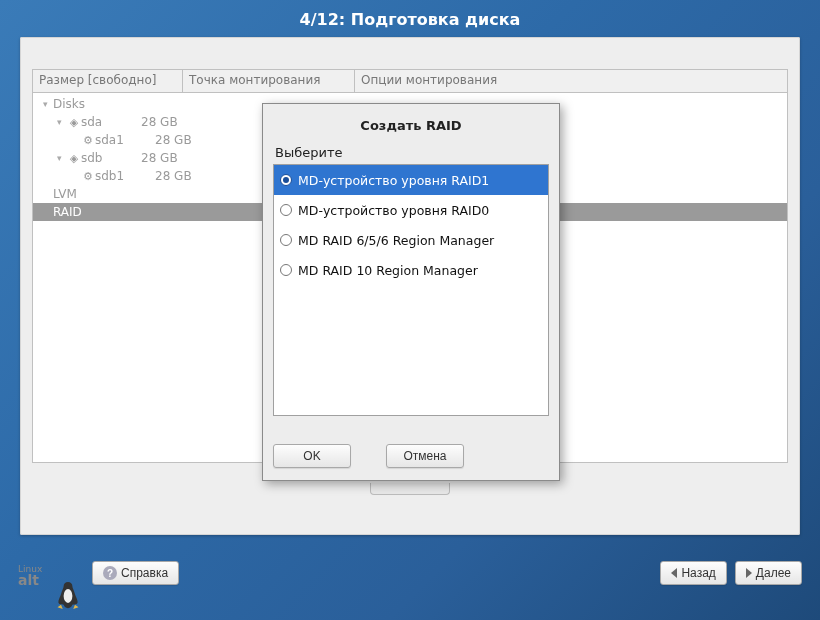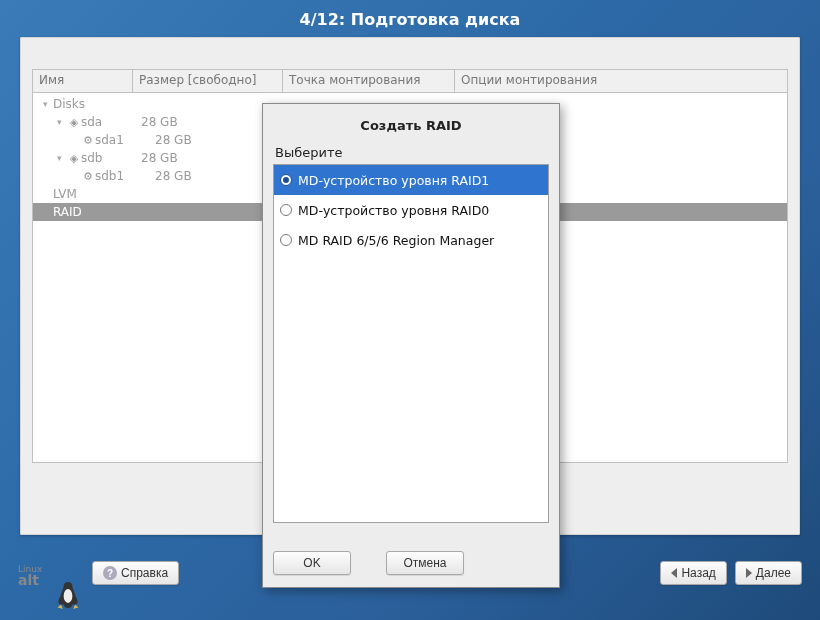--- a/index.html
+++ b/index.html
@@ -123,21 +123,21 @@
   .btn .tri-left, .btn .tri-right {
     width:0;height:0;border-top:5px solid transparent;border-bottom:5px solid transparent;
   }
   .btn .tri-left { border-right:6px solid #666; }
   .btn .tri-right { border-left:6px solid #666; }
 
   
   .dialog {
     position: absolute;
     left: 262px; top: 103px;
-    width: 298px; height: 485px;
+    width: 298px; height: 378px;
     background: #ededed;
     border: 1px solid #8a8a8a;
     box-shadow: 3px 3px 10px rgba(0,0,0,.35);
     display: flex; flex-direction: column;
     padding: 8px 10px 10px;
   }
   .dialog-title {
     text-align: center; font-weight: bold; font-size: 13px;
     color: #222; padding: 6px 0 10px;
   }
@@ -177,21 +177,20 @@
   }
 </style>
 </head>
 <body>
 
 <div class="title-bar">4/12: Подготовка диска</div>
 
 <div class="main-panel">
 
   <div class="table-header">
-    <div class="col-name">Имя</div>
     <div class="col-size">Размер [свободно]</div>
     <div class="col-mnt">Точка монтирования</div>
     <div class="col-opts">Опции монтирования</div>
   </div>
 
   <div class="tree-area">
     <div class="tree">
       <div class="tree-row">
         <span class="expander">▾</span>
         <span>Disks</span>
@@ -276,20 +275,24 @@
       <span>MD-устройство уровня RAID1</span>
     </div>
     <div class="list-item">
       <span class="radio"></span>
       <span>MD-устройство уровня RAID0</span>
     </div>
     <div class="list-item">
       <span class="radio"></span>
       <span>MD RAID 6/5/6 Region Manager</span>
     </div>
+    <div class="list-item">
+      <span class="radio"></span>
+      <span>MD RAID 10 Region Manager</span>
+    </div>
   </div>
   <div class="dialog-buttons">
     <button class="btn">OK</button>
     <button class="btn">Отмена</button>
   </div>
 </div>
 
 <div class="shadow-frame"></div>
 
 </body></html>

